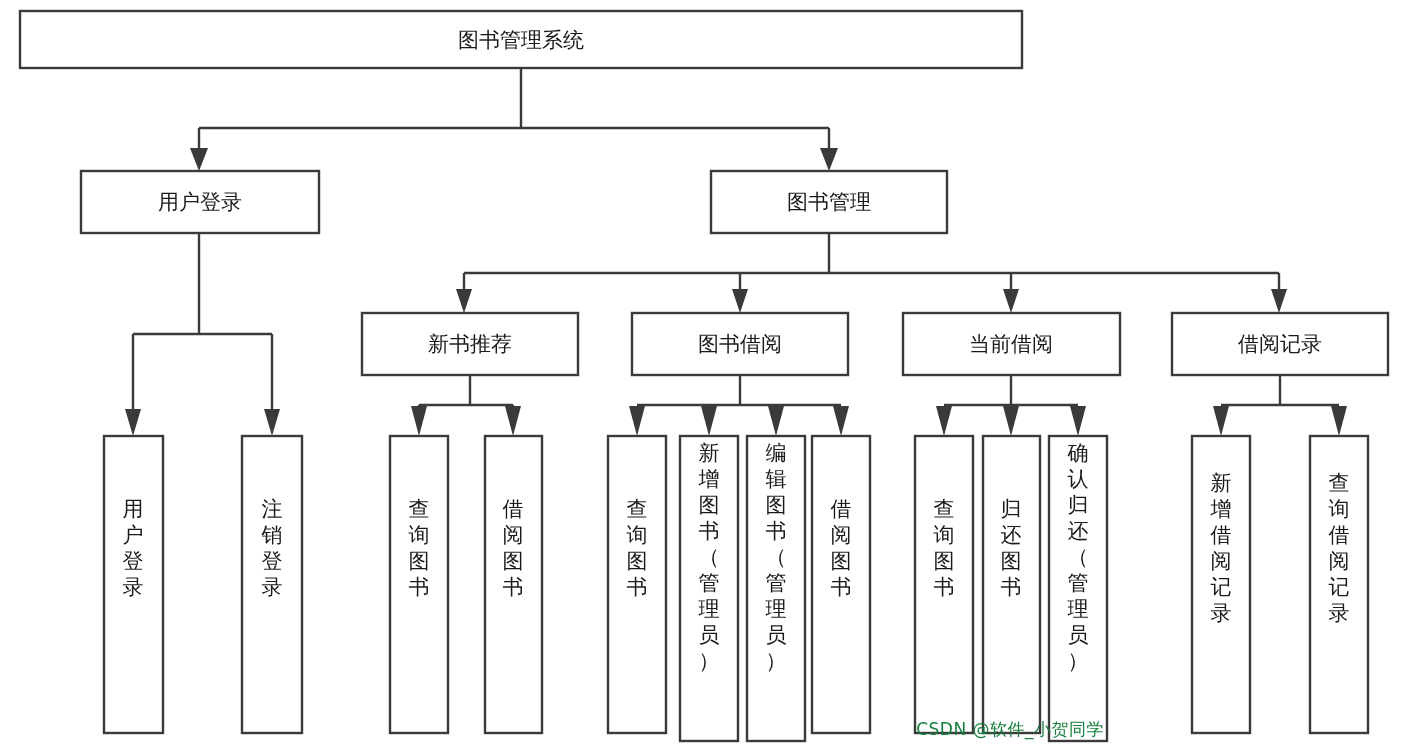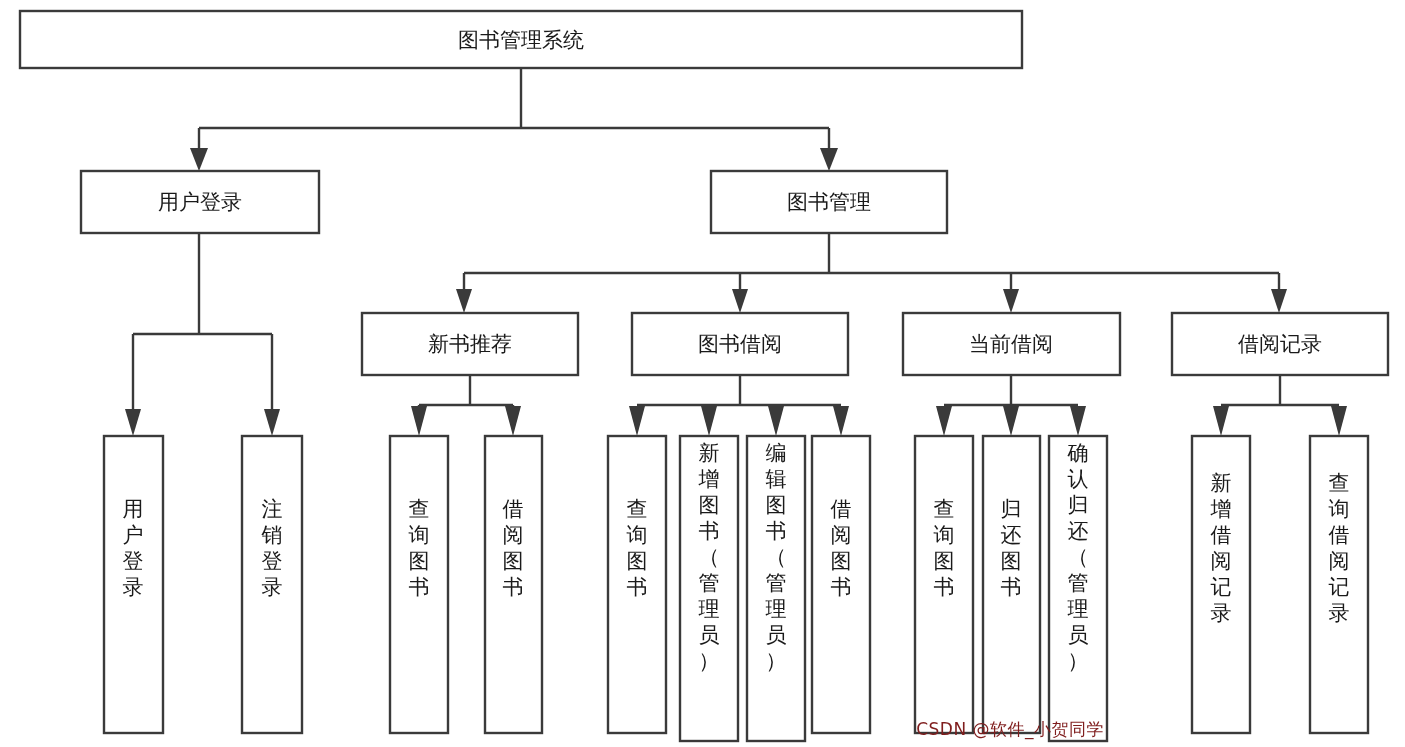--- a/index.html
+++ b/index.html
@@ -55,21 +55,21 @@
   .arrow-head {
     fill: #3a3a3a;
     stroke: none;
   }
   .watermark-text {
     position: absolute;
     right: 8px;
     bottom: 6px;
     font-family: "DejaVu Sans", "Liberation Sans", sans-serif;
     font-size: 17px;
-    color: #7f1d1d;
+    color: #15803d;
     white-space: nowrap;
     letter-spacing: 0.5px;
     pointer-events: none;
     margin-left: 40px;
   }
 </style>
 </head>
 <body>
 
 <div id="diagram-root">

